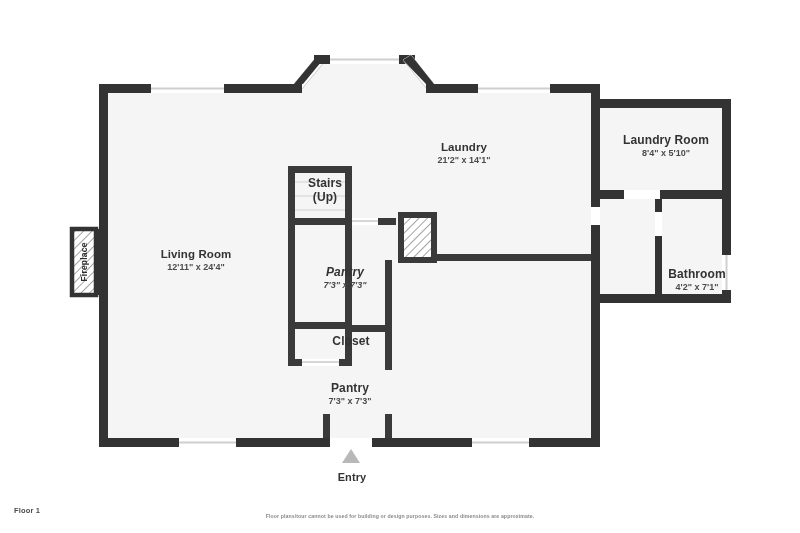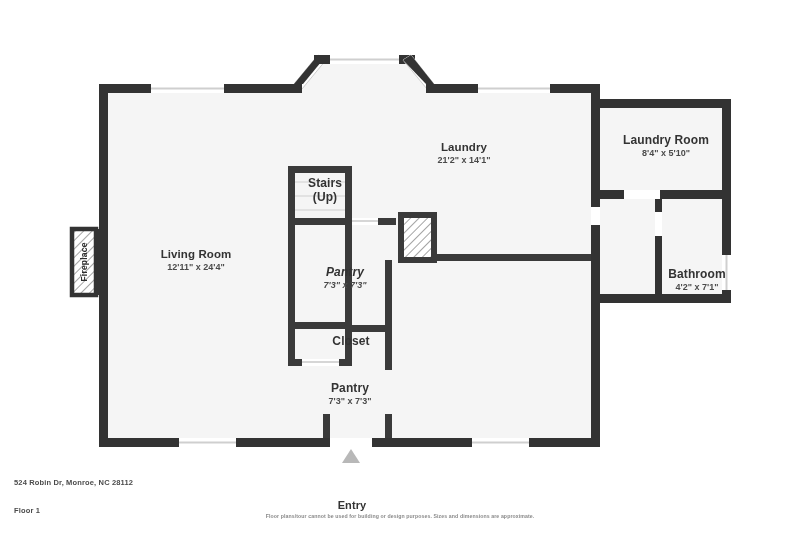--- a/index.html
+++ b/index.html
@@ -287,24 +287,23 @@
     <div class="rname">Stairs</div>
     <div class="rname">(Up)</div>
   </div>
 
   <div class="lbl small" style="left:319px; top:341px;margin-left:32px;">
     <div class="rname">Closet</div>
   </div>
 
   <div class="fireplace-lbl" style="left:84px; top:262px;">Fireplace</div>
 
-  <div class="lbl entry" style="left:352px; top:477px;margin-top:28px;">
+  <div class="lbl entry" style="left:352px; top:477px;">
     <div class="rname">Entry</div>
   </div>
 
   <div id="footer-left">
-    <div class="addr">524 Robin Dr, Monroe, NC 28112</div>
     <div class="floor">Floor 1</div>
   </div>
 
   <div id="disclaimer">Floor plans/tour cannot be used for building or design purposes. Sizes and dimensions are approximate.</div>
 
 </div>
 
 </body></html>

